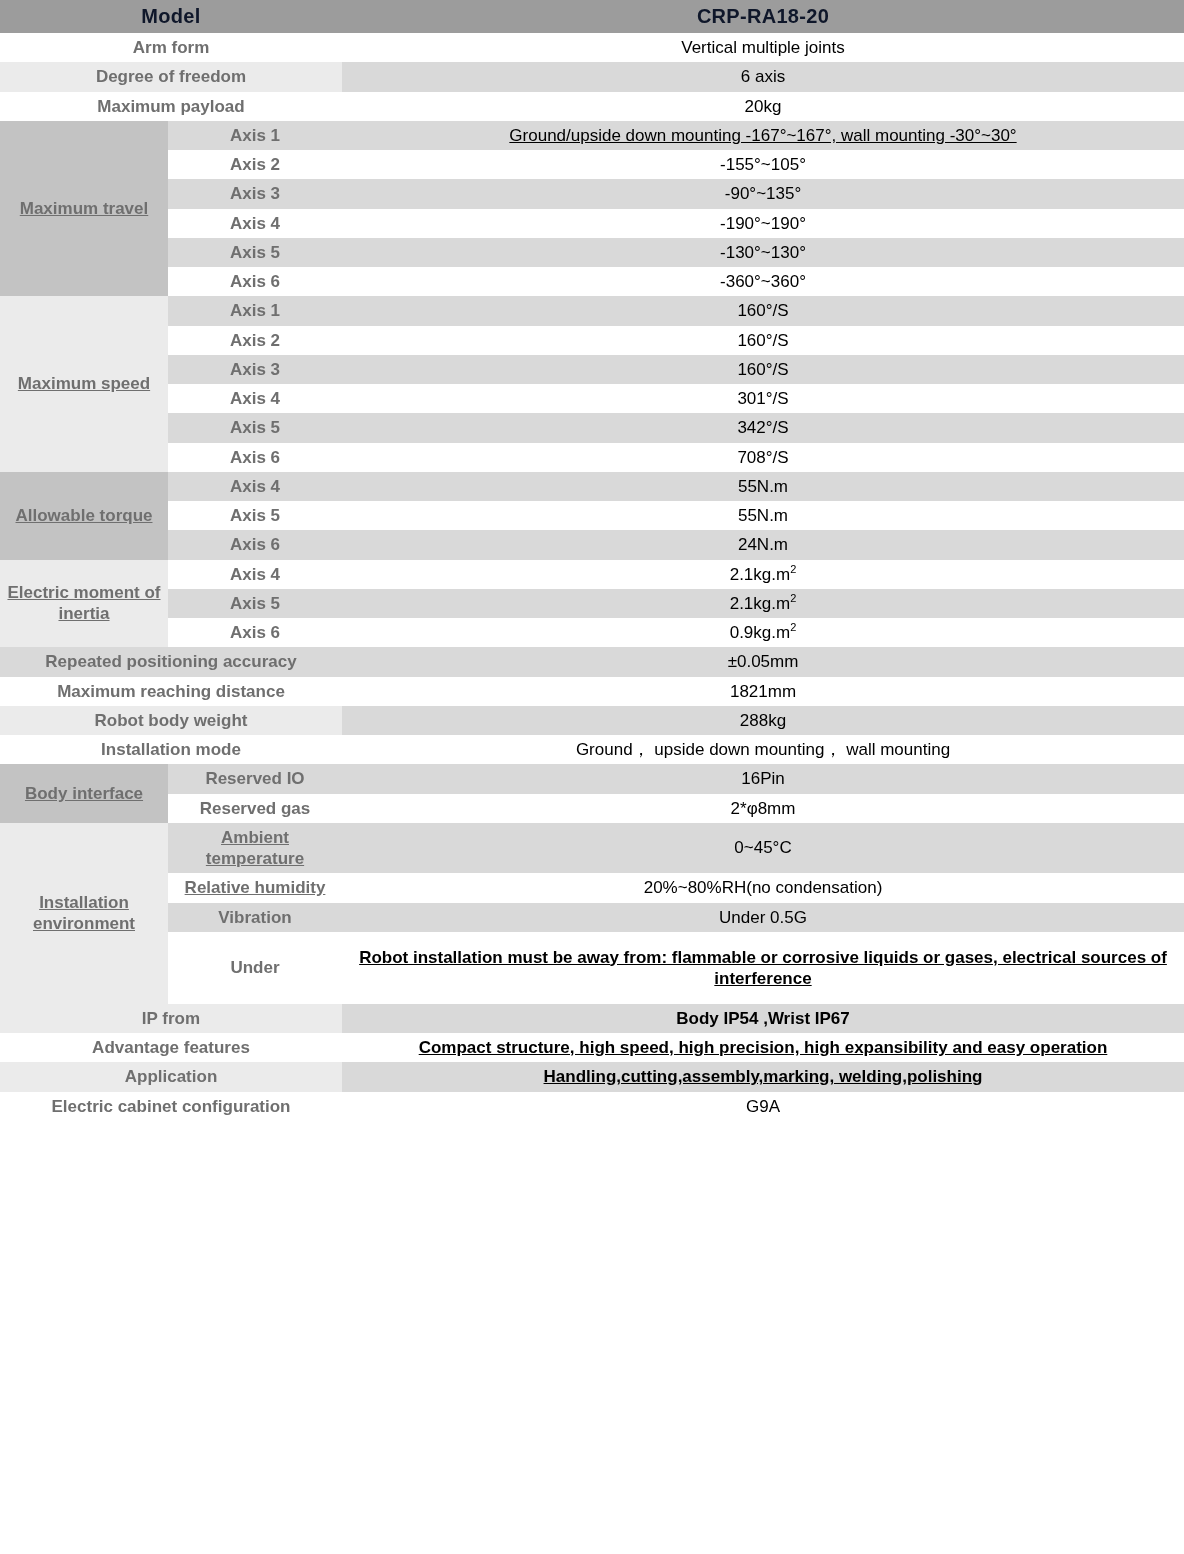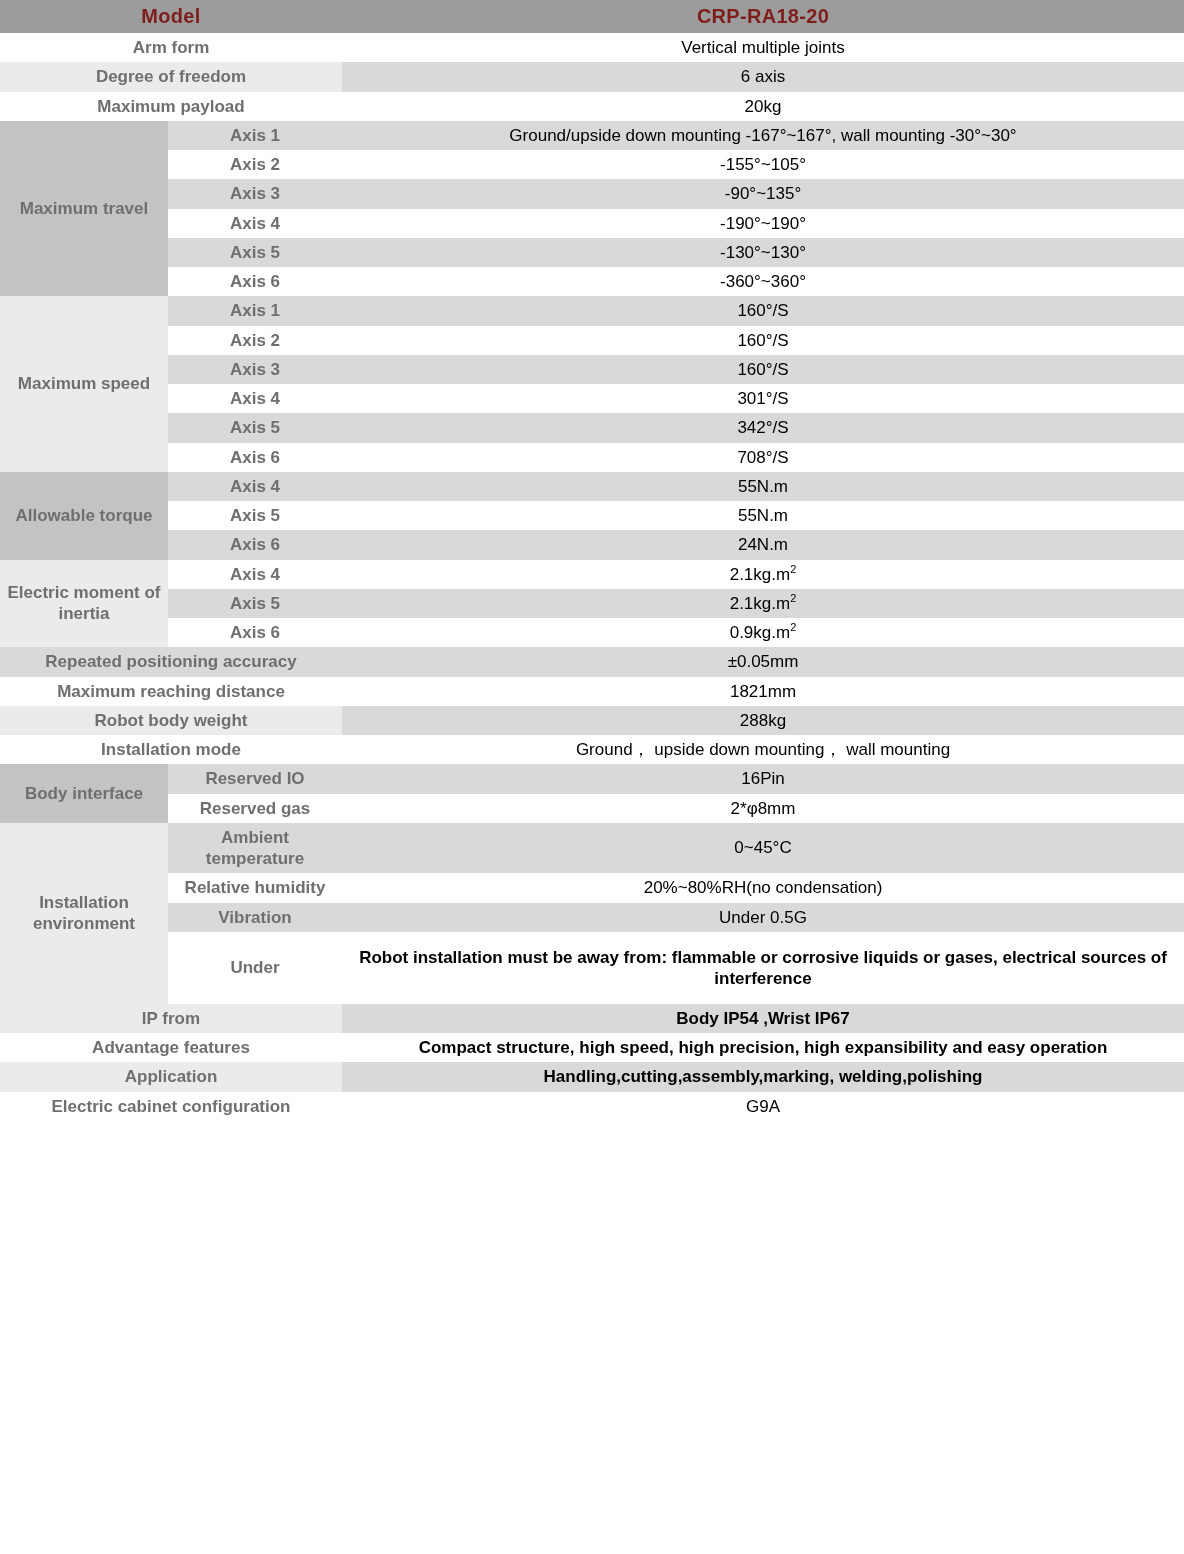--- a/index.html
+++ b/index.html
@@ -27,21 +27,21 @@
     color: #6f6f6f;
     padding: 4px 6px;
     line-height: 1.25;
   }
   
   col.c1 { width: 168px; }
   col.c2 { width: 174px; }
   col.c3 { width: 842px; }
 
   
-  .sh-dark   { background: #9c9c9c; color: #7f1d1d; }
+  .sh-dark   { background: #9c9c9c; color: #0f172a; }
   .sh-mid    { background: #c3c3c3; text-align: center; }
   .sh-gray   { background: #d9d9d9; }
   .sh-light  { background: #ebebeb; }
   .sh-white  { background: #ffffff; }
 
   .hdr {
     font-size: 20px;
     letter-spacing: .3px;
   }
   .val {
@@ -58,21 +58,21 @@
   }
   .rowlabel {
     font-weight: bold;
     margin-top: 29px;
   }
   sup {
     font-size: 11px;
     vertical-align: super;
     line-height: 0;
   }
-  .multi { line-height: 1.25; }
+  .multi { line-height: 1.25; text-decoration: underline; }
 </style>
 </head>
 <body>
 
 <table>
   <colgroup>
     <col class="c1">
       <col class="c2">
       <col class="c3">
   </colgroup>

